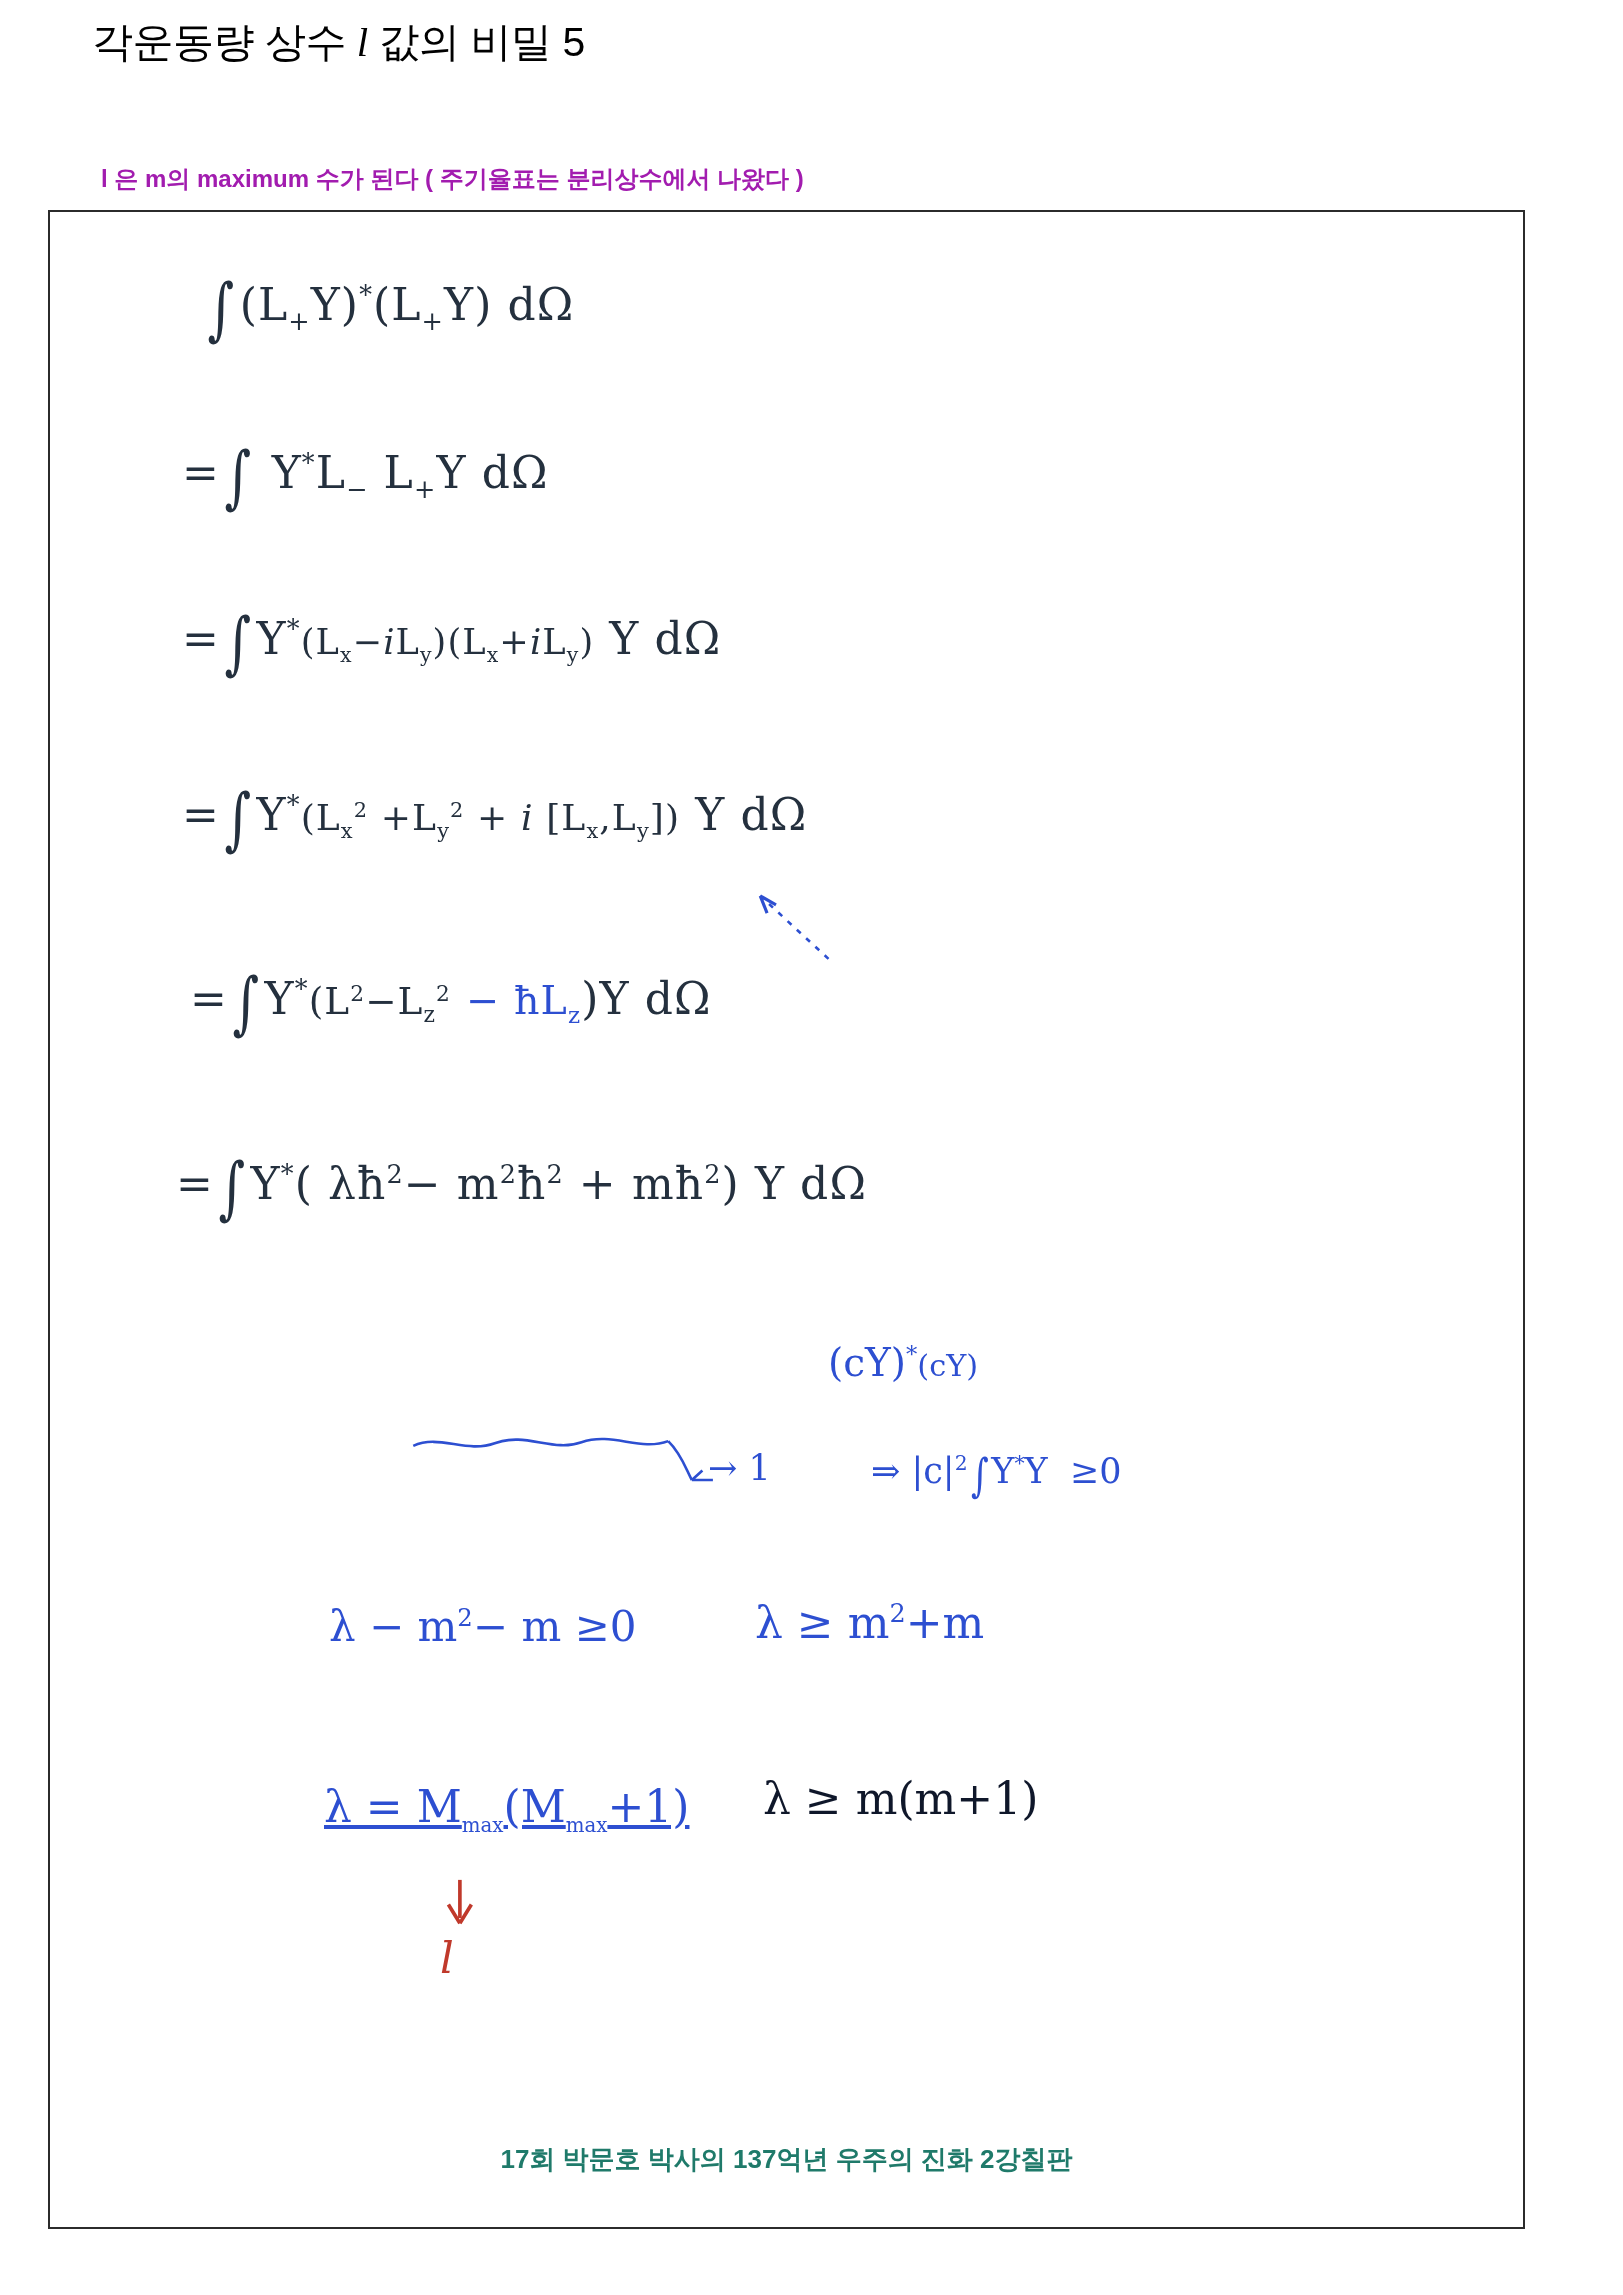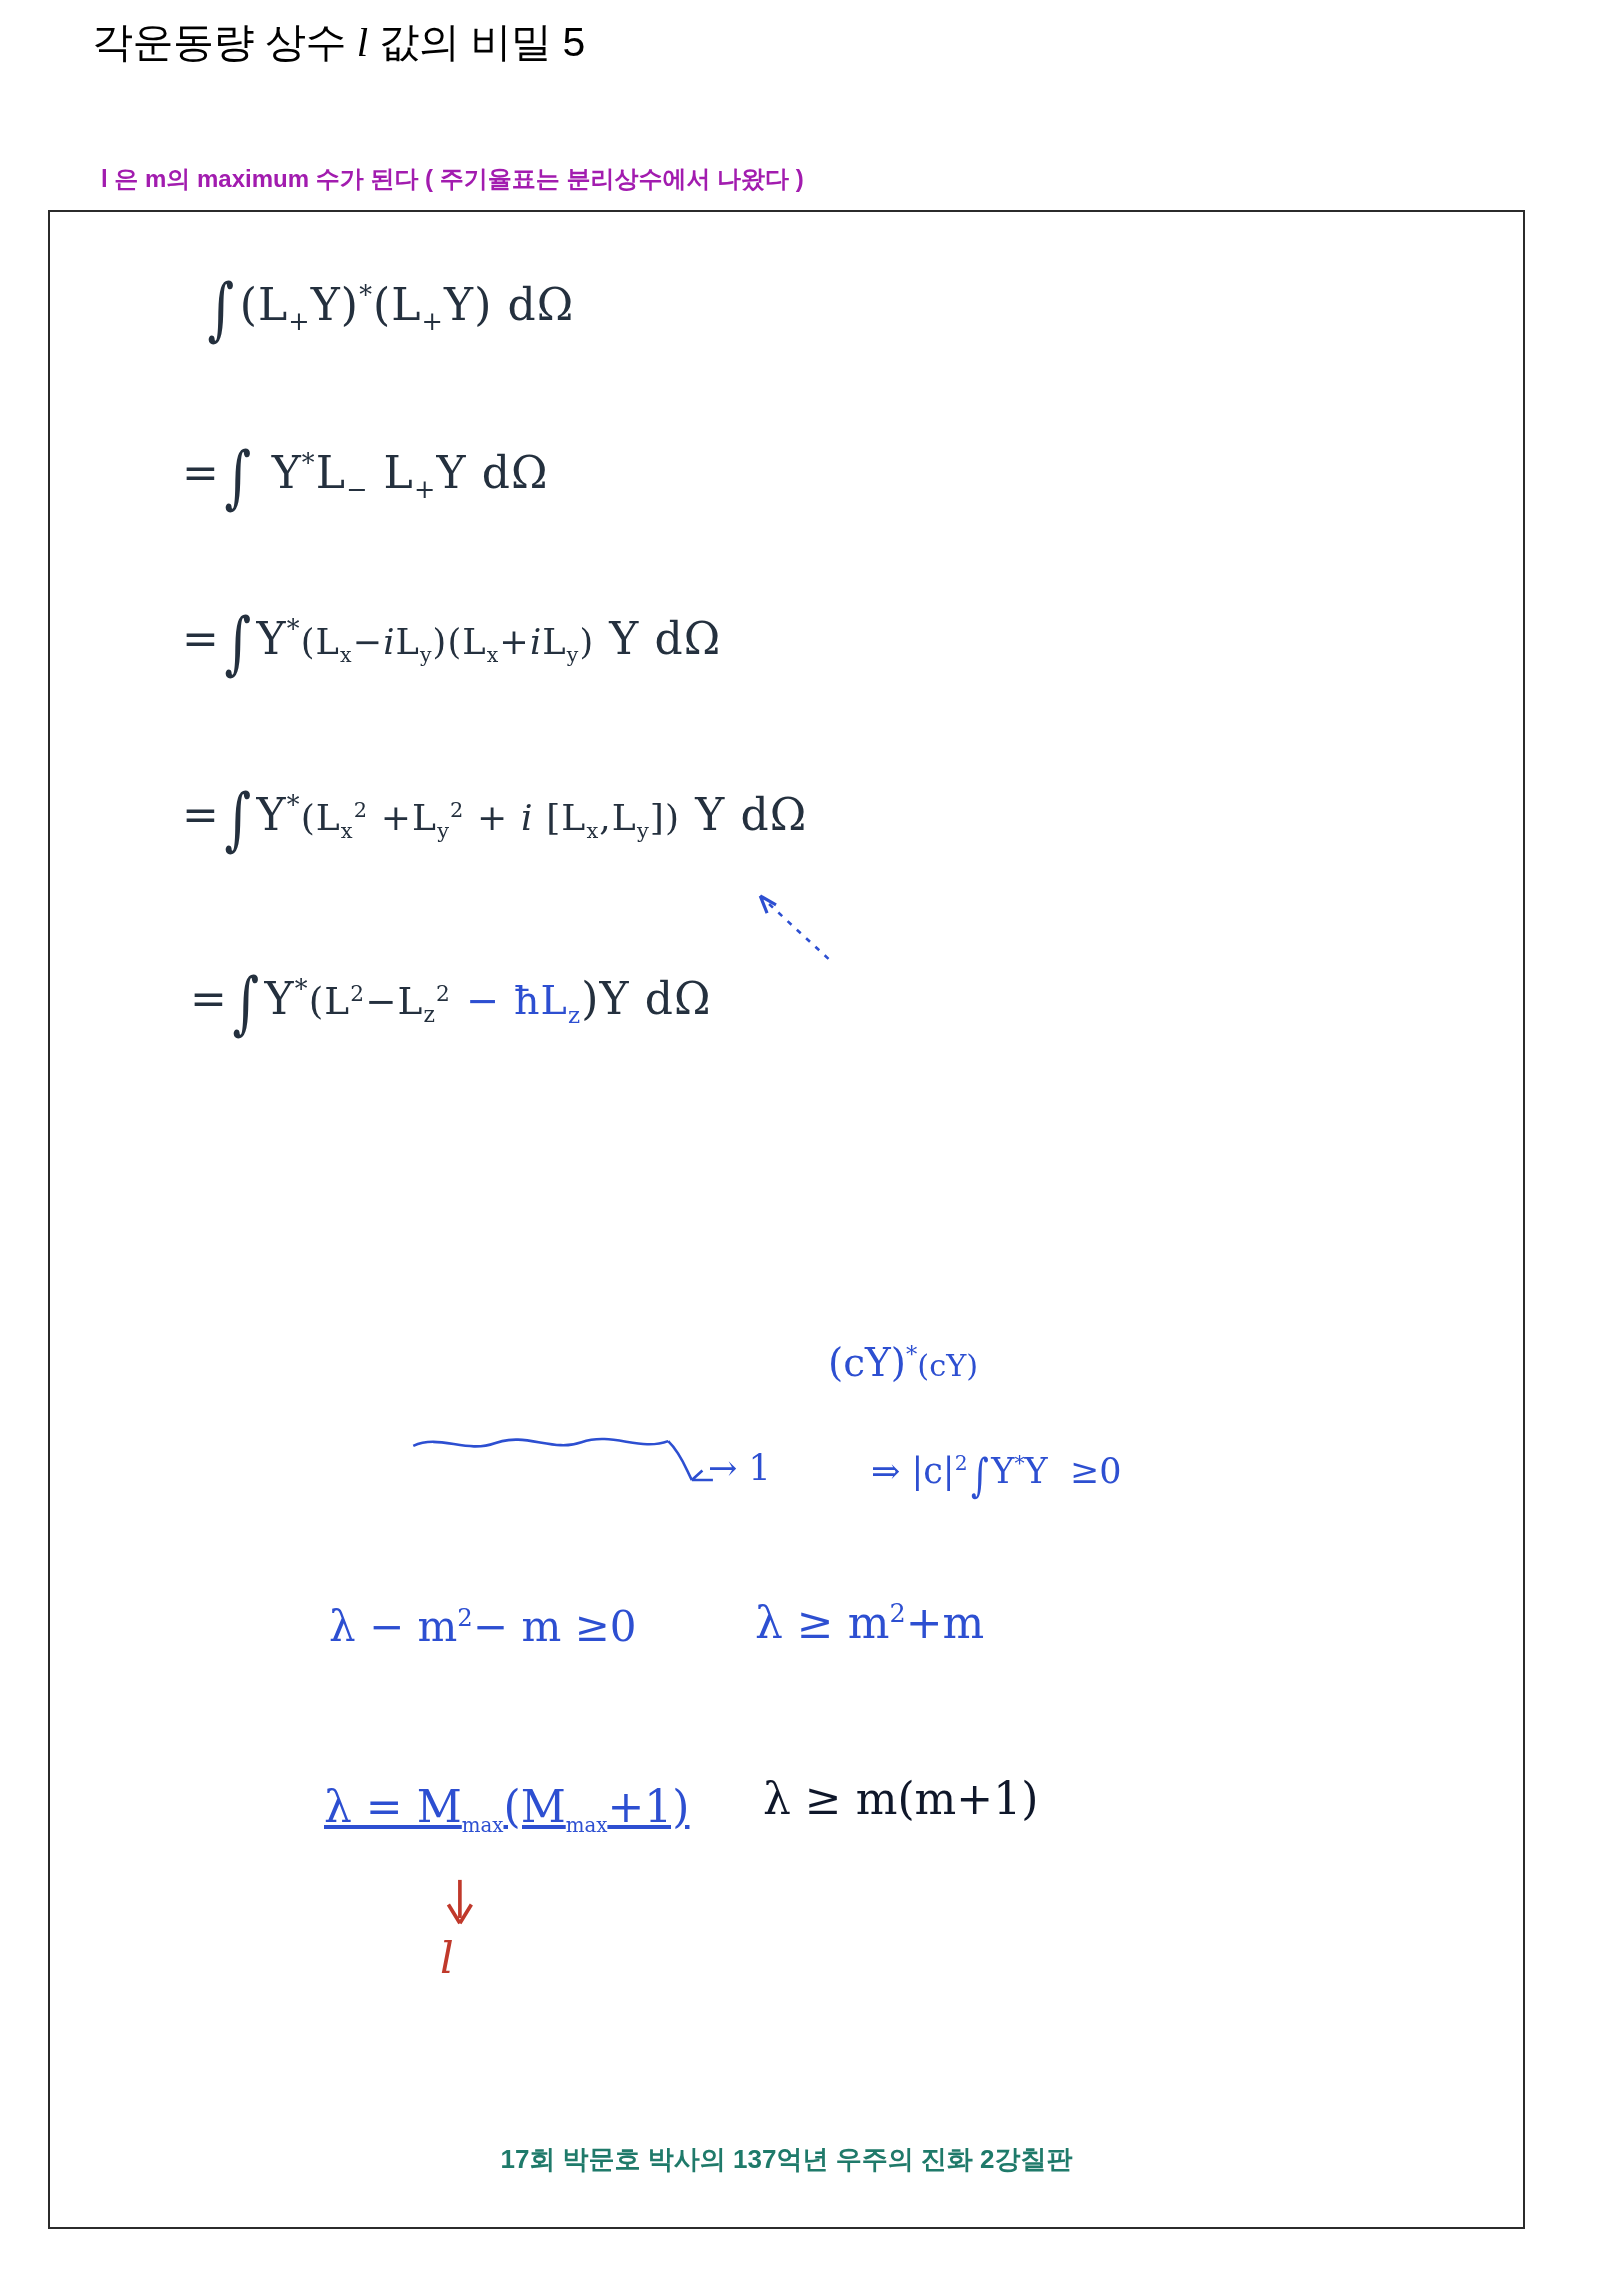--- a/index.html
+++ b/index.html
@@ -137,20 +137,23 @@
 
     <svg class="arrow-svg" style="left:647px; top:655px;" width="137" height="105" viewBox="0 0 260 200">
       <path d="M250,175 L120,55" stroke="#2d4fd1" stroke-width="5" fill="none" stroke-dasharray="10 14"></path>
       <path d="M120,55 L150,72 M120,55 L133,88" stroke="#2d4fd1" stroke-width="6" fill="none"></path>
     </svg>
 
     <div class="hand eq" style="left:129px; top:757px; font-size:44px;margin-left:11px;">
       =<span class="intg">∫</span>Y<span class="sup">*</span><span style="font-size:0.85em;">(L<span class="sup">2</span>−L<span class="sub">z</span><span class="sup">2</span></span> <span class="blue" style="font-size:0.9em;">− ħL<span class="sub">z</span></span>)Y dΩ
     </div>
 
+    <div class="hand eq" style="left:126px; top:942px; font-size:44px;">
+      =<span class="intg">∫</span>Y<span class="sup">*</span>( λħ<span class="sup">2</span>− m<span class="sup">2</span>ħ<span class="sup">2</span> + mħ<span class="sup">2</span>) Y dΩ
+    </div>
 
 
     <svg class="underline-svg" style="left:358px; top:1210px;" width="368" height="95" viewBox="0 0 700 180">
       <path d="M10,45 C60,22 110,60 165,40 C225,18 275,58 330,38 C390,18 440,56 495,36" stroke="#2d4fd1" stroke-width="5" fill="none"></path>
       <path d="M495,36 C520,60 530,92 540,110" stroke="#2d4fd1" stroke-width="5" fill="none"></path>
       <path d="M540,110 L580,110 M540,110 L560,92" stroke="#2d4fd1" stroke-width="5" fill="none"></path>
     </svg>
 
     <div class="hand blue" style="left:658px; top:1239px; font-size:35px;">→ 1</div>
 

